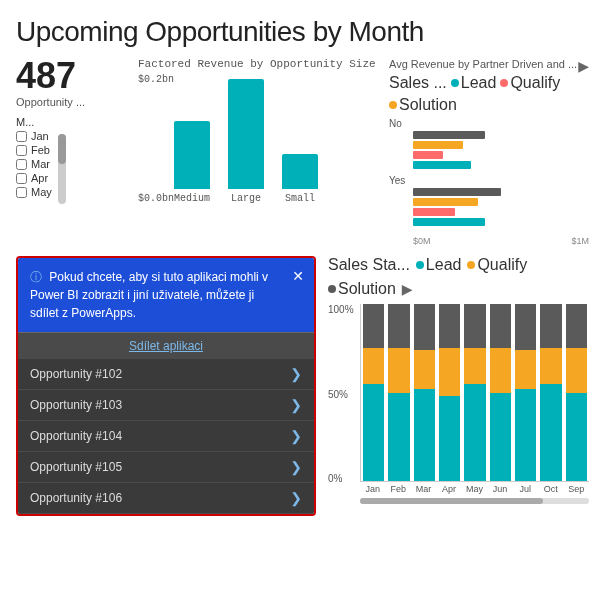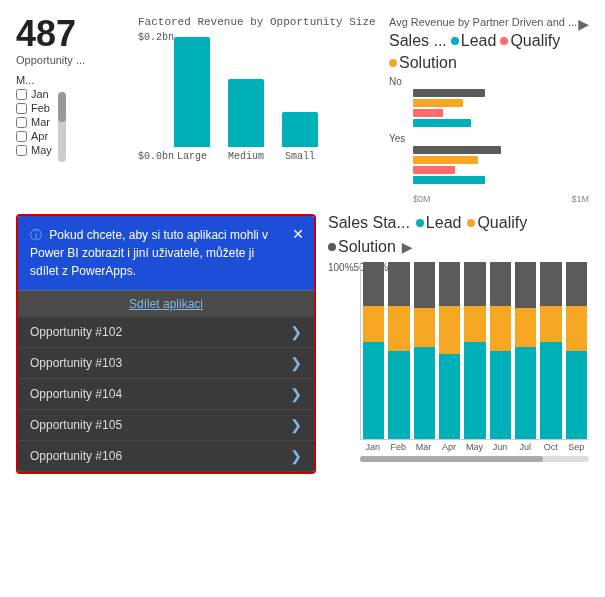--- a/index.html
+++ b/index.html
@@ -286,25 +286,25 @@
     }
     .stacked-chart-area {
       display: flex;
       flex-direction: row;
       height: 200px;
       position: relative;
     }
     .stacked-y-axis {
       width: 32px;
       display: flex;
-      flex-direction: row;
+      flex-direction: column;
       justify-content: space-between;
       font-size: 10px;
       color: #555;
-      text-align: center;
+      text-align: left;
       padding-right: 4px;
       padding-bottom: 20px;
     }
     .stacked-bars-wrap {
       flex: 1;
       display: flex;
       flex-direction: column;
       position: relative;
     }
     .stacked-bars-inner {
@@ -348,20 +348,21 @@
       width: 80%;
       background: #aaa;
       border-radius: 3px;
     }
   </style>
 </head>
 <body>
 
 <div class="page">
 
+  <h1 class="page-title">Upcoming Opportunities by Month</h1>
 
   <div class="top-row">
 
     <div class="kpi-card">
       <div class="kpi-number">487</div>
       <div class="kpi-label">Opportunity ...</div>
       <div class="month-list">
         <div class="month-item">
           <span>M...</span>
         </div>
@@ -396,26 +397,26 @@
     </div>
 
     <div class="bar-chart-card">
       <div class="chart-title">Factored Revenue by Opportunity Size</div>
       <div class="bar-chart">
         <div class="bar-chart-y">
           <span>$0.2bn</span>
           <span>$0.0bn</span>
         </div>
         <div class="bar-wrap">
+          <div class="bar" style="height:68px; background:#00b0b9;"></div>
+          <span class="bar-label">Medium</span>
+        </div>
+        <div class="bar-wrap">
           <div class="bar" style="height:110px; background:#00b0b9;"></div>
           <span class="bar-label">Large</span>
-        </div>
-        <div class="bar-wrap">
-          <div class="bar" style="height:68px; background:#00b0b9;"></div>
-          <span class="bar-label">Medium</span>
         </div>
         <div class="bar-wrap">
           <div class="bar" style="height:35px; background:#00b0b9;"></div>
           <span class="bar-label">Small</span>
         </div>
       </div>
     </div>
 
     <div class="right-chart-card">
       <div style="display:flex; justify-content:space-between; align-items:flex-start;">

